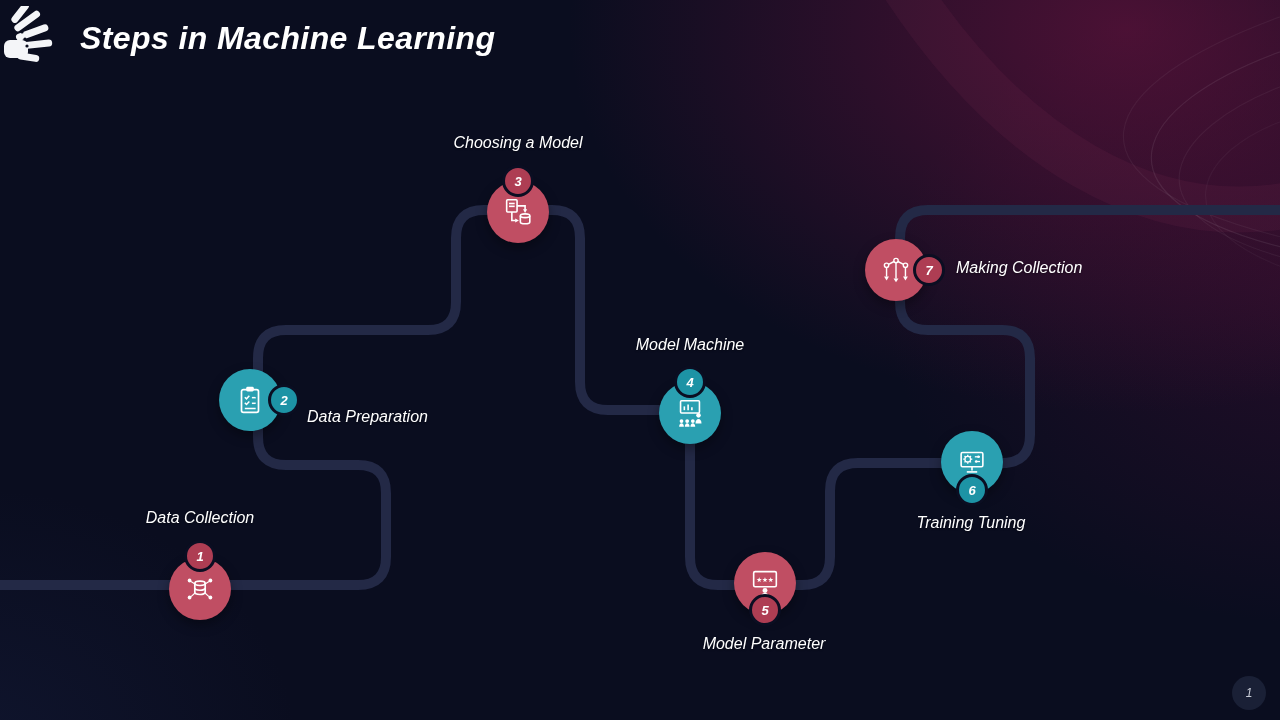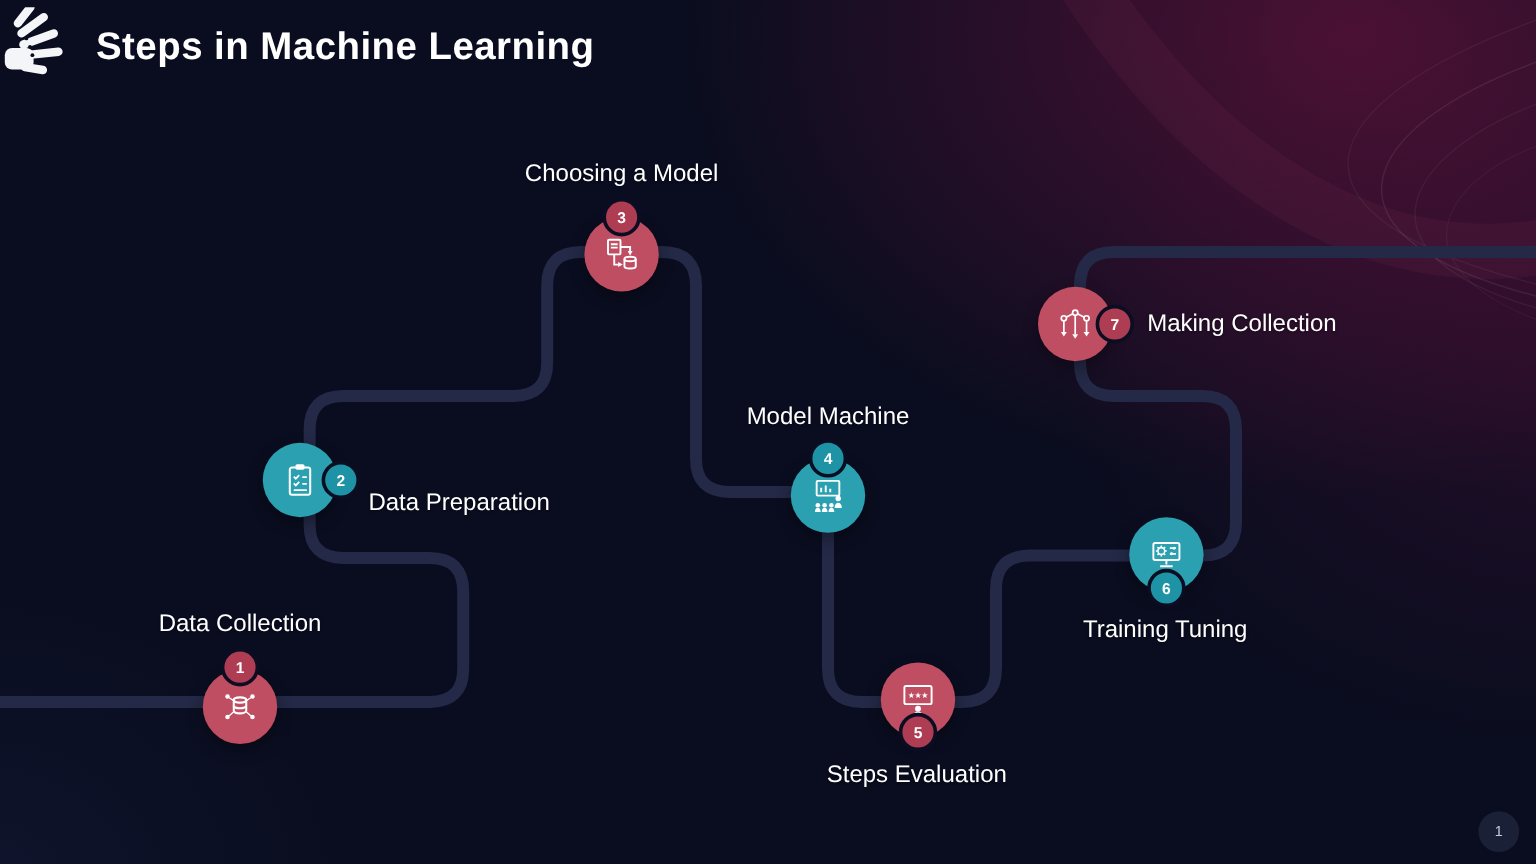--- a/index.html
+++ b/index.html
@@ -4,31 +4,32 @@
 <style>
   html,body{margin:0;padding:0;background:#05060f;}
   .slide{
     position:relative;width:1280px;height:720px;overflow:hidden;
     font-family:"Liberation Sans",sans-serif;color:#fff;
     background:
       radial-gradient(900px 620px at 88% 4%, rgba(128,20,70,0.55), rgba(128,20,70,0) 62%),
       radial-gradient(700px 520px at 103% 42%, rgba(92,14,60,0.30), rgba(92,14,60,0) 62%),
       radial-gradient(520px 420px at -2% 104%, rgba(28,38,78,0.30), rgba(28,38,78,0) 62%),
       #0a0d1f;
+    font-style: italic;
   }
   .layer{position:absolute;left:0;top:0;width:1280px;height:720px;}
   .title{position:absolute;left:80px;top:20px;font-size:32px;font-weight:700;letter-spacing:.4px;margin:0;z-index:4;}
   .robot-hand{position:absolute;left:0px;top:6px;z-index:4;}
   .node{position:absolute;width:62px;height:62px;border-radius:50%;display:flex;align-items:center;justify-content:center;z-index:2;box-shadow:0 5px 12px rgba(0,0,0,.35);}
   .red{background:#c04e63;}
   .teal{background:#2aa0b1;}
   .badge{position:absolute;width:26px;height:26px;border-radius:50%;border:3px solid #0b0e22;display:flex;align-items:center;justify-content:center;font-size:13px;font-weight:700;color:#fff;z-index:3;}
   .red-b{background:#ae3d53;}
   .teal-b{background:#1d93a5;}
-  .step-label{position:absolute;font-size:20px;color:#fff;z-index:2;white-space:nowrap;text-shadow:0 1px 2px rgba(0,0,0,.4);}
+  .step-label{position:absolute;font-size:16px;color:#fff;z-index:2;white-space:nowrap;text-shadow:0 1px 2px rgba(0,0,0,.4);}
   .centered{width:220px;text-align:center;}
   
   .s1-node{left:169px;top:558px;}  .s1-badge{left:184px;top:540px;}  .s1-label{left:90px;top:509px;}
   .s2-node{left:219px;top:369px;}  .s2-badge{left:268px;top:384px;}  .s2-label{left:307px;top:408px;}
   .s3-node{left:487px;top:181px;}  .s3-badge{left:502px;top:165px;}  .s3-label{left:408px;top:134px;}
   .s4-node{left:659px;top:382px;}  .s4-badge{left:674px;top:366px;}  .s4-label{left:580px;top:336px;}
   .s5-node{left:734px;top:552px;}  .s5-badge{left:749px;top:594px;}  .s5-label{left:654px;top:635px;}
   .s6-node{left:941px;top:431px;}  .s6-badge{left:956px;top:474px;}  .s6-label{left:861px;top:514px;}
   .s7-node{left:865px;top:239px;}  .s7-badge{left:913px;top:254px;}  .s7-label{left:956px;top:259px;}
   .page-num{position:absolute;left:1232px;top:676px;width:34px;height:34px;border-radius:50%;background:#1a2036;color:#c9cdd8;font-size:12px;display:flex;align-items:center;justify-content:center;z-index:4;}
@@ -145,21 +146,21 @@
         <path d="M6.5 32.5 c0 -2.4 1.1 -3.7 2.5 -3.7 s2.5 1.3 2.5 3.7 z"></path>
         <circle cx="15" cy="26.5" r="2"></circle>
         <path d="M12.5 32.5 c0 -2.4 1.1 -3.7 2.5 -3.7 s2.5 1.3 2.5 3.7 z"></path>
         <circle cx="21" cy="26.5" r="2"></circle>
         <path d="M18.5 32.5 c0 -2.4 1.1 -3.7 2.5 -3.7 s2.5 1.3 2.5 3.7 z"></path>
       </g>
     </svg>
   </div>
   <div class="badge teal-b s4-badge">4</div>
 
-  <div class="step-label centered s5-label">Steps Evaluation</div>
+  <div class="step-label centered s5-label">Model Parameter</div>
   <div class="node red s5-node">
     <svg width="34" height="34" viewBox="0 0 36 36">
       <rect x="6" y="6" width="24" height="16" rx="1.5" stroke="#fff" stroke-width="1.7" fill="none"></rect>
       <text x="12" y="17" font-size="7" text-anchor="middle" fill="#fff" font-family="DejaVu Sans, sans-serif">★</text>
       <text x="18" y="17" font-size="7" text-anchor="middle" fill="#fff" font-family="DejaVu Sans, sans-serif">★</text>
       <text x="24" y="17" font-size="7" text-anchor="middle" fill="#fff" font-family="DejaVu Sans, sans-serif">★</text>
       <circle cx="18" cy="26" r="2.6" fill="#fff"></circle>
       <path d="M13.5 33.5 c0 -3.2 2 -5 4.5 -5 s4.5 1.8 4.5 5 z" fill="#fff"></path>
     </svg>
   </div>

